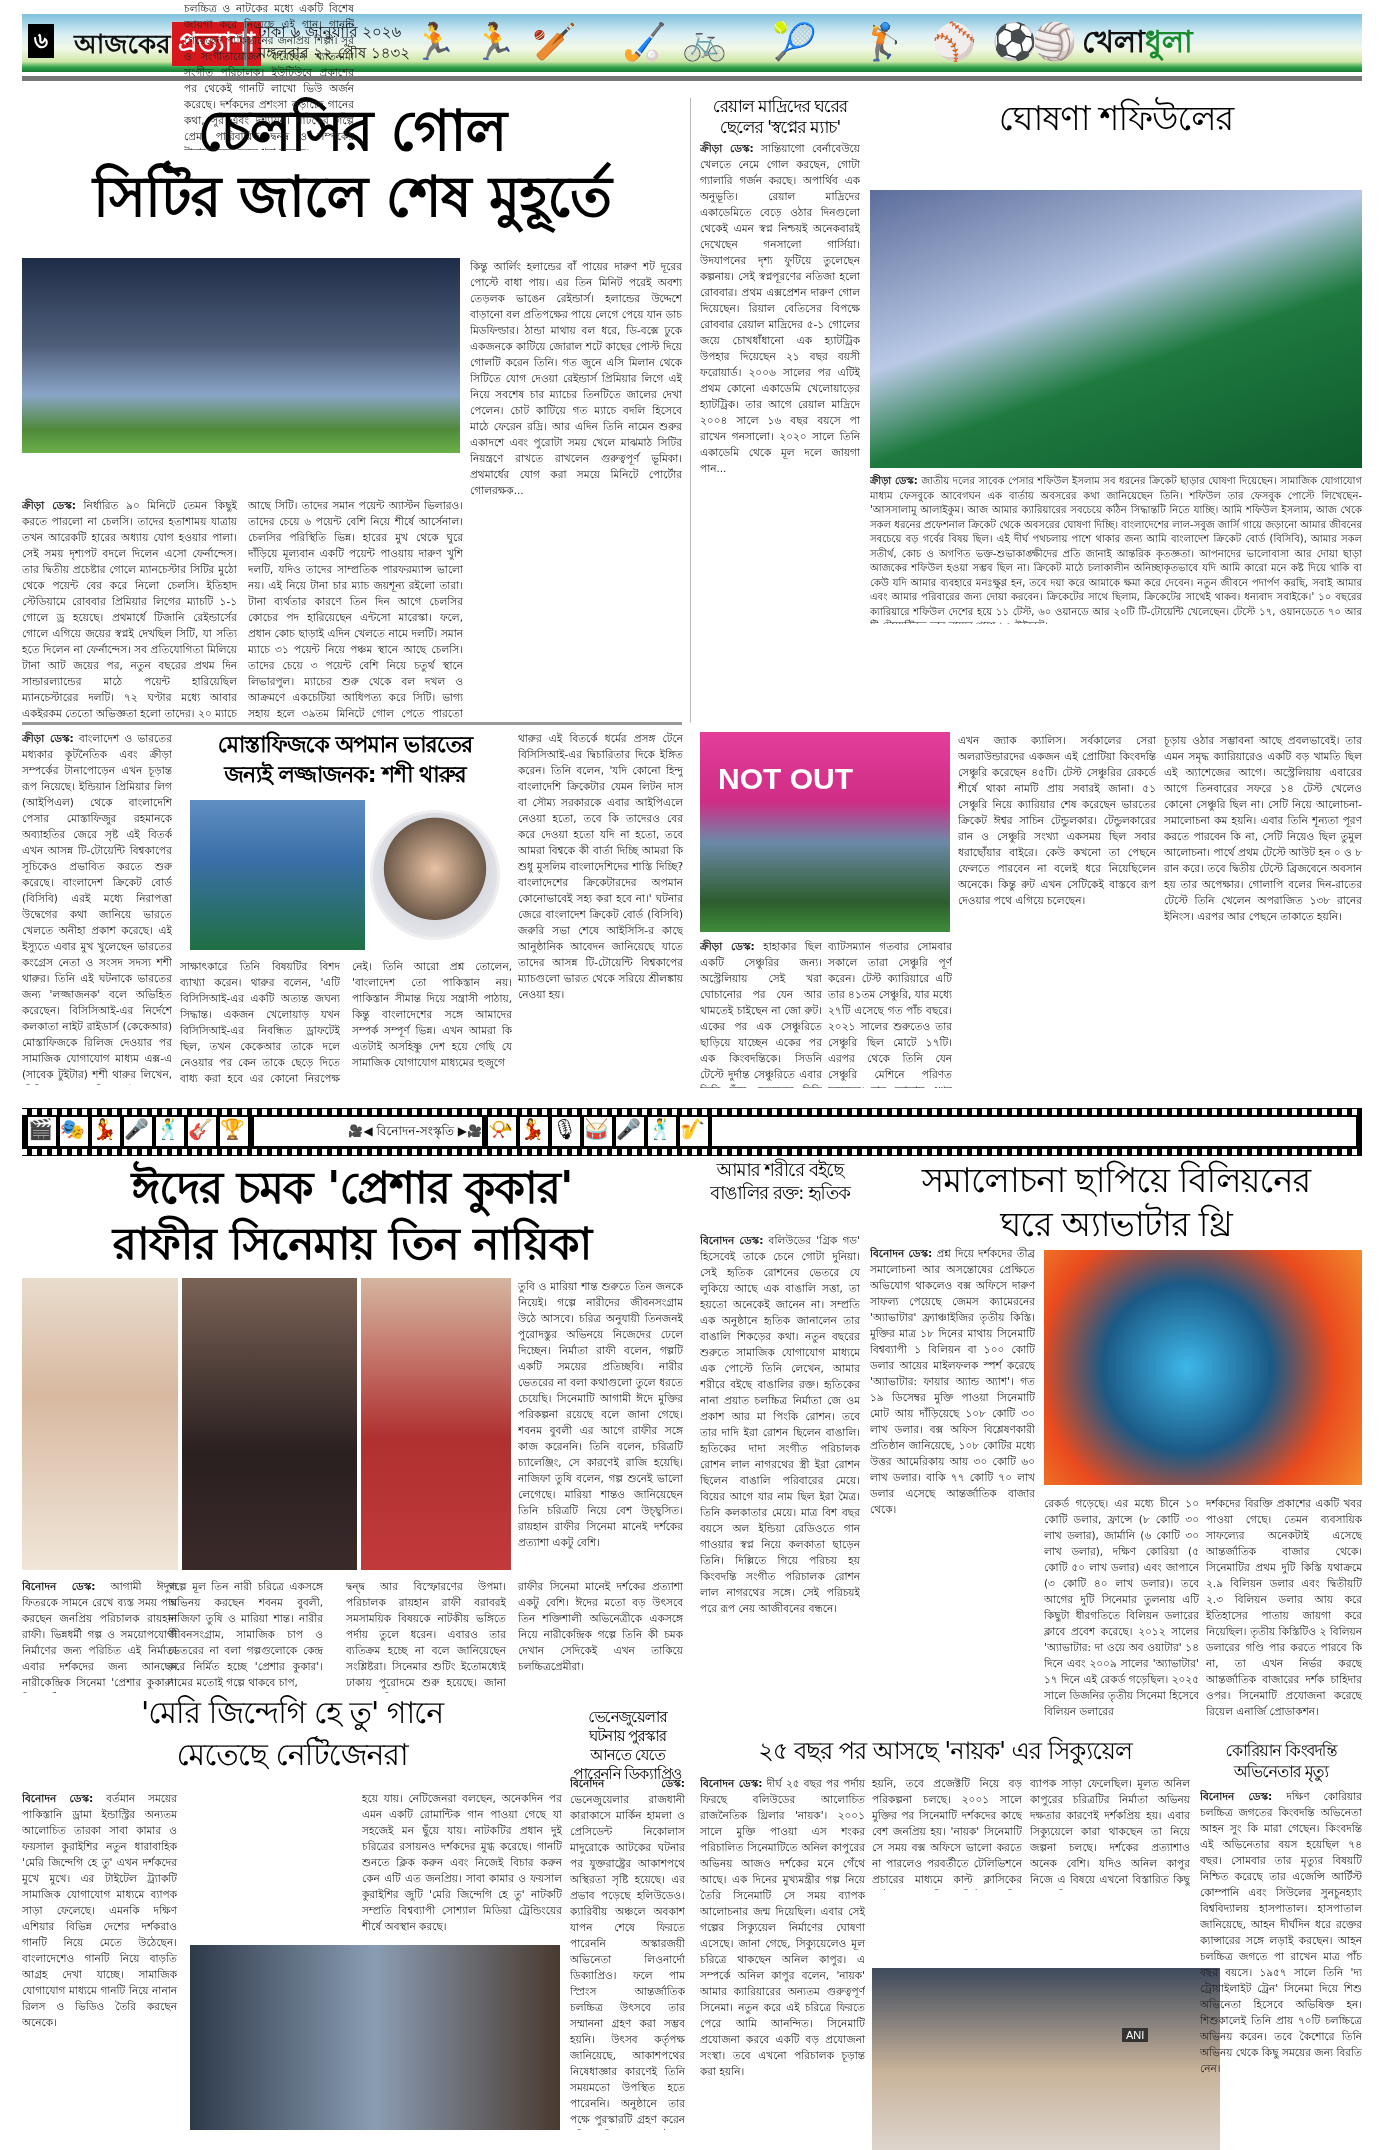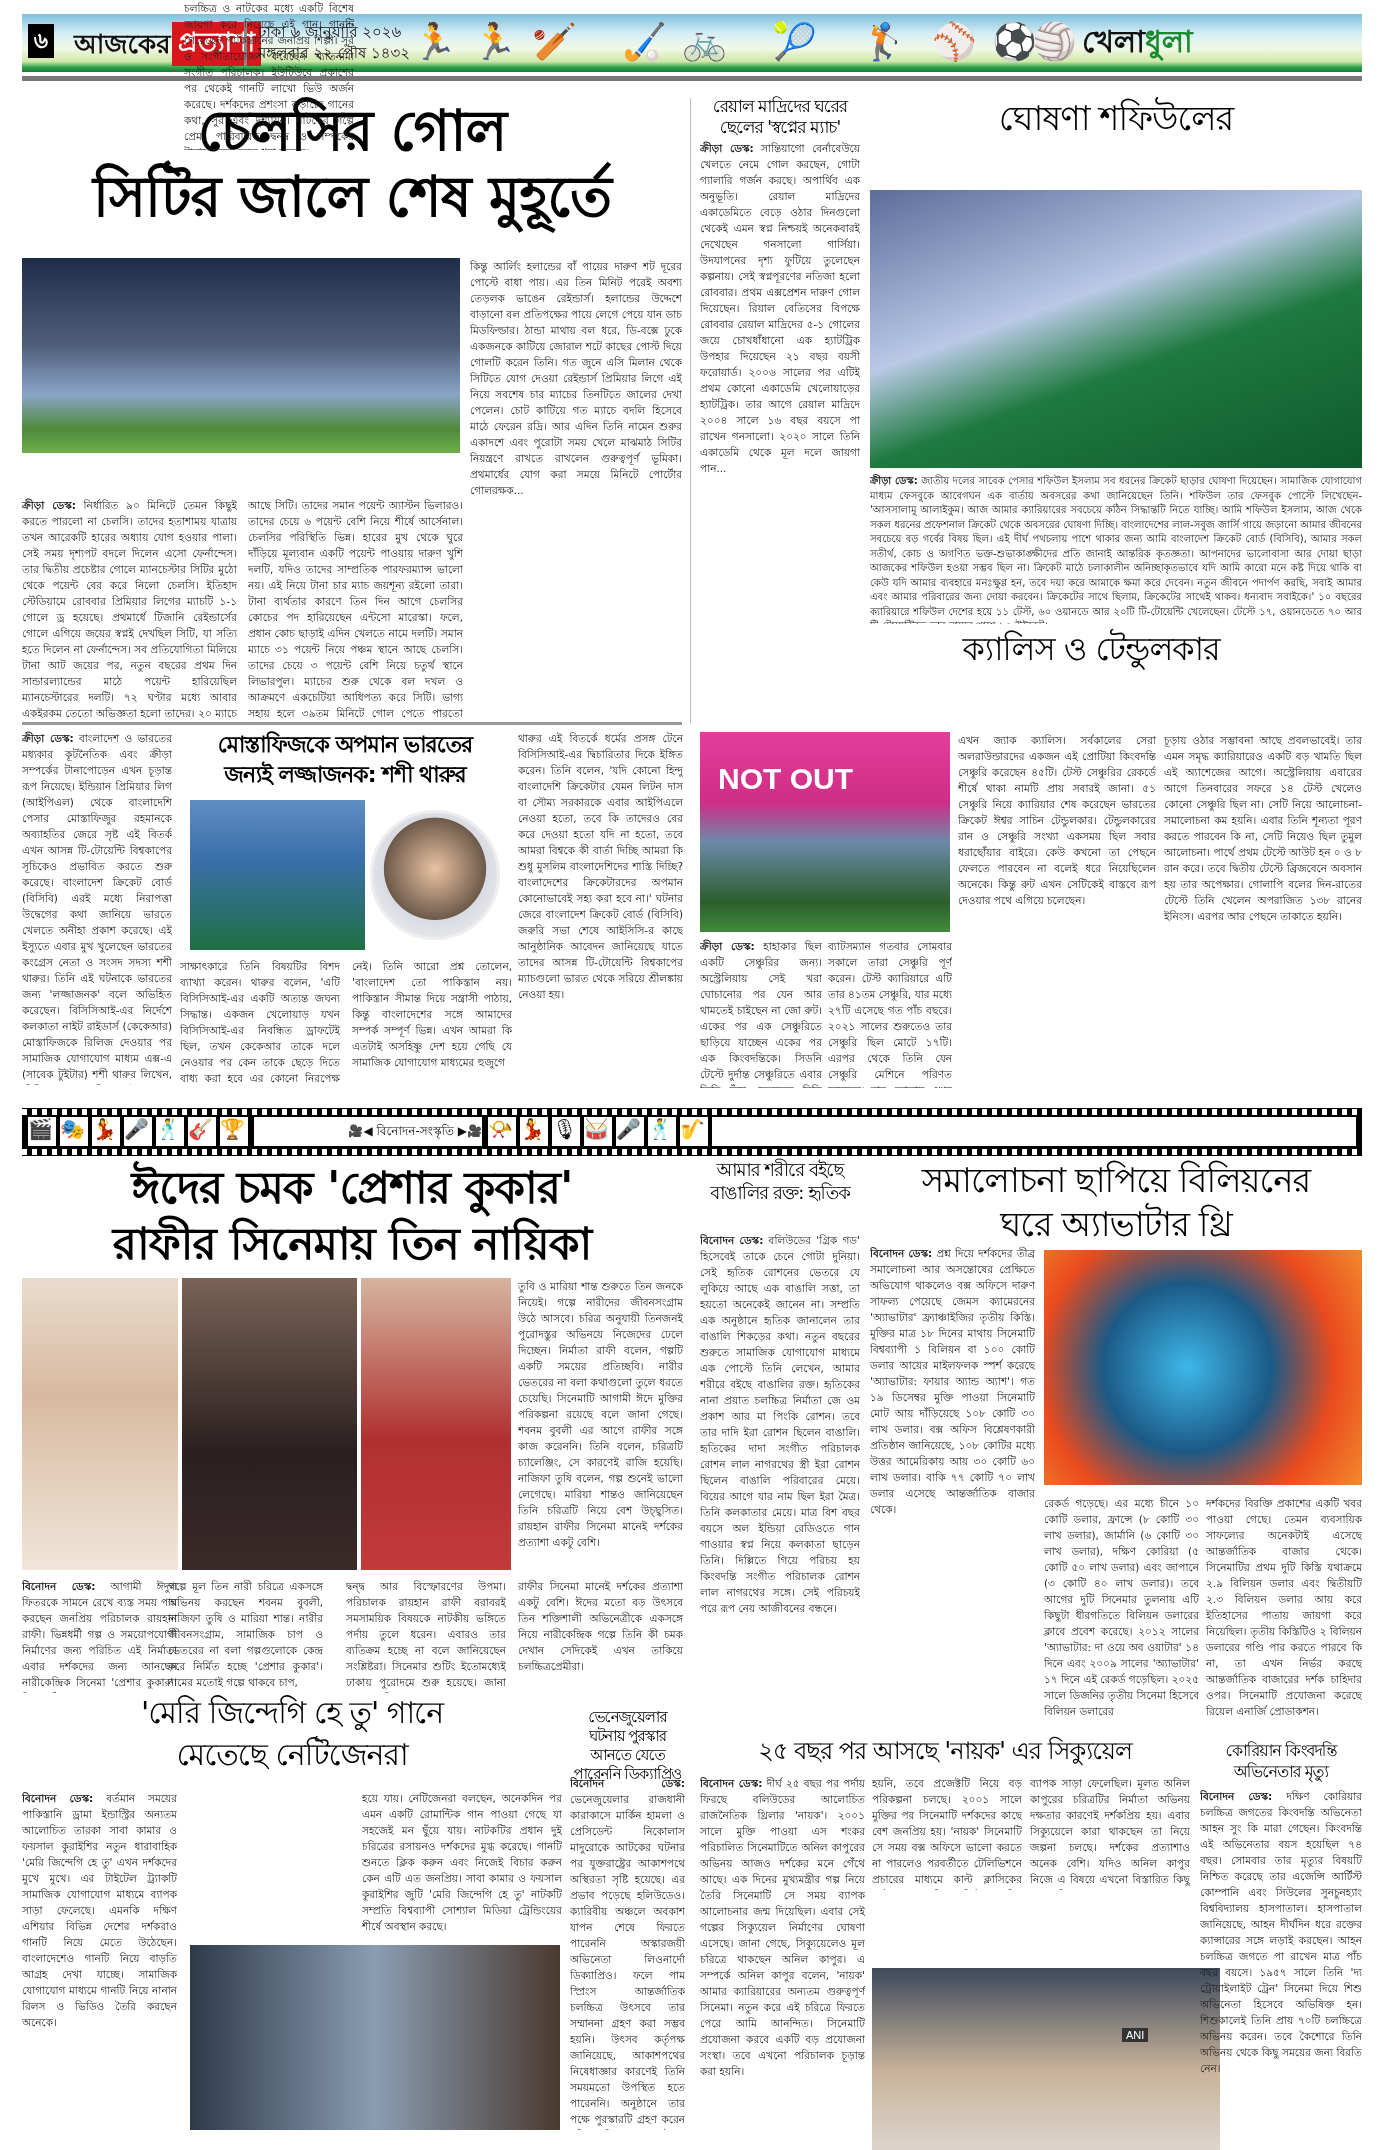--- a/index.html
+++ b/index.html
@@ -87,21 +87,20 @@
 
 <div class="abs hl" style="left:870px;top:96px;width:492px;font-size:34px;line-height:44px;font-weight:normal">
   <div>ঘোষণা শফিউলের</div>
 </div>
 <div class="abs photo shaf" style="left:870px;top:190px;width:492px;height:278px"></div>
 <div class="abs body" style="left:870px;top:474px;width:492px;height:150px;overflow:hidden;font-size:10px;line-height:14.5px">
   <span class="lead">ক্রীড়া ডেস্ক:</span> <span>জাতীয় দলের সাবেক পেসার শফিউল ইসলাম সব ধরনের ক্রিকেট ছাড়ার ঘোষণা দিয়েছেন। সামাজিক যোগাযোগ মাধ্যম ফেসবুকে আবেগঘন এক বার্তায় অবসরের কথা জানিয়েছেন তিনি। শফিউল তার ফেসবুক পোস্টে লিখেছেন- 'আসসালামু আলাইকুম। আজ আমার ক্যারিয়ারের সবচেয়ে কঠিন সিদ্ধান্তটি নিতে যাচ্ছি। আমি শফিউল ইসলাম, আজ থেকে সকল ধরনের প্রফেশনাল ক্রিকেট থেকে অবসরের ঘোষণা দিচ্ছি। বাংলাদেশের লাল-সবুজ জার্সি গায়ে জড়ানো আমার জীবনের সবচেয়ে বড় গর্বের বিষয় ছিল। এই দীর্ঘ পথচলায় পাশে থাকার জন্য আমি বাংলাদেশ ক্রিকেট বোর্ড (বিসিবি), আমার সকল সতীর্থ, কোচ ও অগণিত ভক্ত-শুভাকাঙ্ক্ষীদের প্রতি জানাই আন্তরিক কৃতজ্ঞতা। আপনাদের ভালোবাসা আর দোয়া ছাড়া আজকের শফিউল হওয়া সম্ভব ছিল না। ক্রিকেট মাঠে চলাকালীন অনিচ্ছাকৃতভাবে যদি আমি কারো মনে কষ্ট দিয়ে থাকি বা কেউ যদি আমার ব্যবহারে মনঃক্ষুণ্ণ হন, তবে দয়া করে আমাকে ক্ষমা করে দেবেন। নতুন জীবনে পদার্পণ করছি, সবাই আমার এবং আমার পরিবারের জন্য দোয়া করবেন। ক্রিকেটের সাথে ছিলাম, ক্রিকেটের সাথেই থাকব। ধন্যবাদ সবাইকে।' ১০ বছরের ক্যারিয়ারে শফিউল দেশের হয়ে ১১ টেস্ট, ৬০ ওয়ানডে আর ২০টি টি-টোয়েন্টি খেলেছেন। টেস্টে ১৭, ওয়ানডেতে ৭০ আর টি-টোয়েন্টিতে তার নামের পাশে ২০ উইকেট।</span>
 </div>
 
 <div class="abs hl" style="left:820px;top:628px;width:542px;font-size:32px;line-height:42px;font-weight:normal">
-  <div>ক্যালিস ও টেন্ডুলকার</div>
 </div>
 <div class="abs rule" style="left:22px;top:722px;width:660px;height:3px"></div>
 
 <div class="abs body" style="left:22px;top:730px;width:150px;height:355px;overflow:hidden">
   <span class="lead">ক্রীড়া ডেস্ক:</span> <span>বাংলাদেশ ও ভারতের মধ্যকার কূটনৈতিক এবং ক্রীড়া সম্পর্কের টানাপোড়েন এখন চূড়ান্ত রূপ নিয়েছে। ইন্ডিয়ান প্রিমিয়ার লিগ (আইপিএল) থেকে বাংলাদেশি পেসার মোস্তাফিজুর রহমানকে অব্যাহতির জেরে সৃষ্ট এই বিতর্ক এখন আসন্ন টি-টোয়েন্টি বিশ্বকাপের সূচিকেও প্রভাবিত করতে শুরু করেছে। বাংলাদেশ ক্রিকেট বোর্ড (বিসিবি) এরই মধ্যে নিরাপত্তা উদ্বেগের কথা জানিয়ে ভারতে খেলতে অনীহা প্রকাশ করেছে। এই ইস্যুতে এবার মুখ খুলেছেন ভারতের কংগ্রেস নেতা ও সংসদ সদস্য শশী থারুর। তিনি এই ঘটনাকে ভারতের জন্য 'লজ্জাজনক' বলে অভিহিত করেছেন। বিসিসিআই-এর নির্দেশে কলকাতা নাইট রাইডার্স (কেকেআর) মোস্তাফিজকে রিলিজ দেওয়ার পর সামাজিক যোগাযোগ মাধ্যম এক্স-এ (সাবেক টুইটার) শশী থারুর লিখেন, 'বিস্মিত হওয়ার কিছু নেই। আমরা নিজেরাই এই লজ্জা ডেকে এনেছি।' পরবর্তীতে ইন্ডিয়ান এক্সপ্রেসকে দেওয়া এক</span>
 </div>
 <div class="abs hl" style="left:180px;top:730px;width:330px;font-size:22px;line-height:30px">
   <div>মোস্তাফিজকে অপমান ভারতের</div>
   <div>জন্যই লজ্জাজনক: শশী থারুর</div>
 </div>

